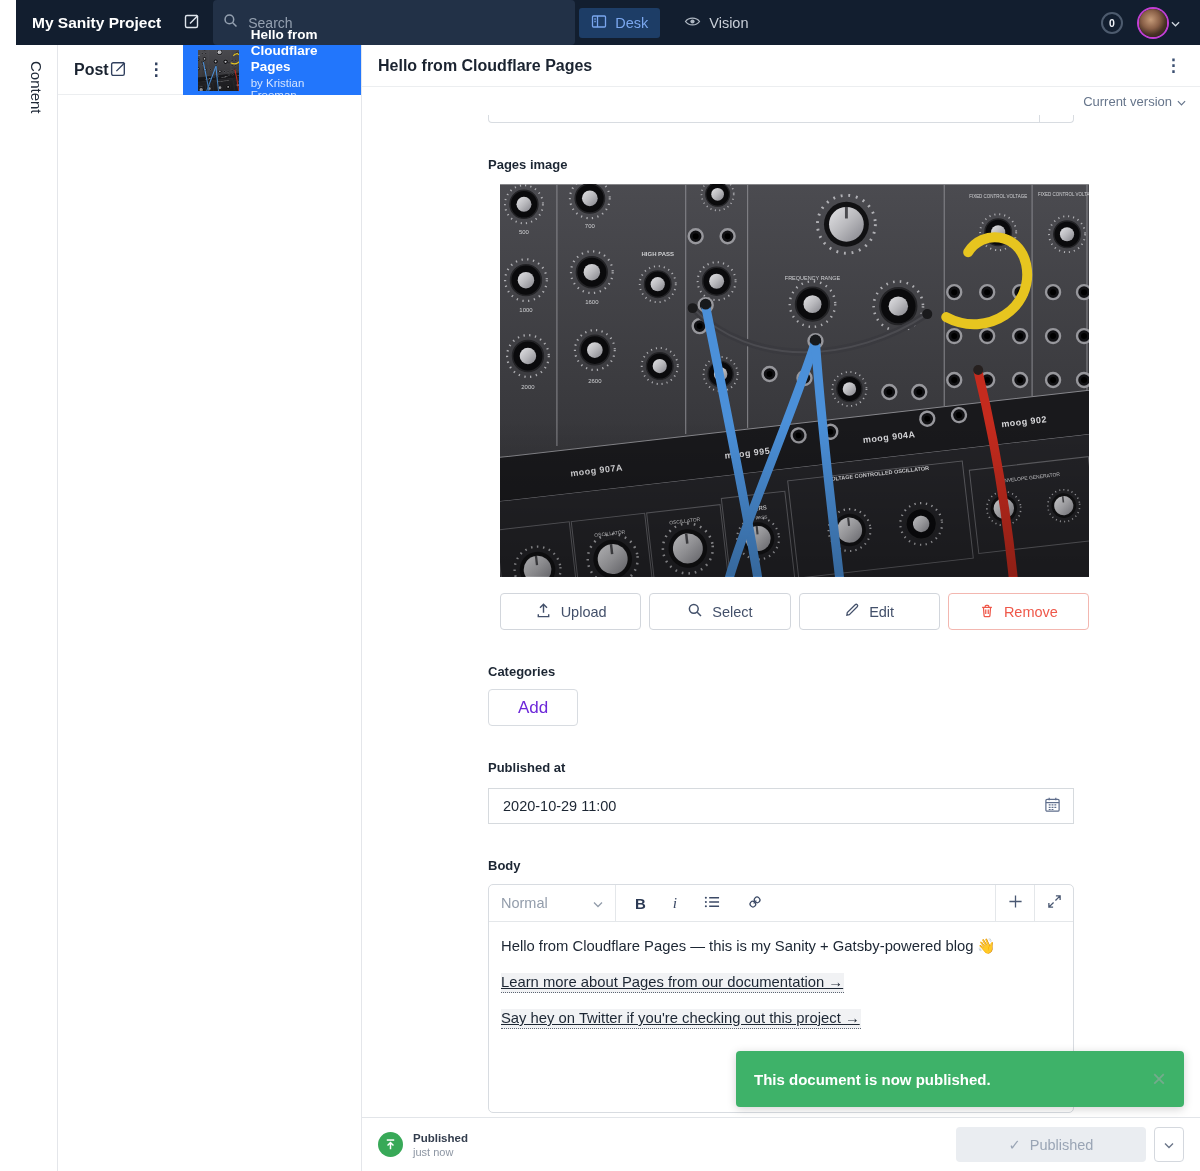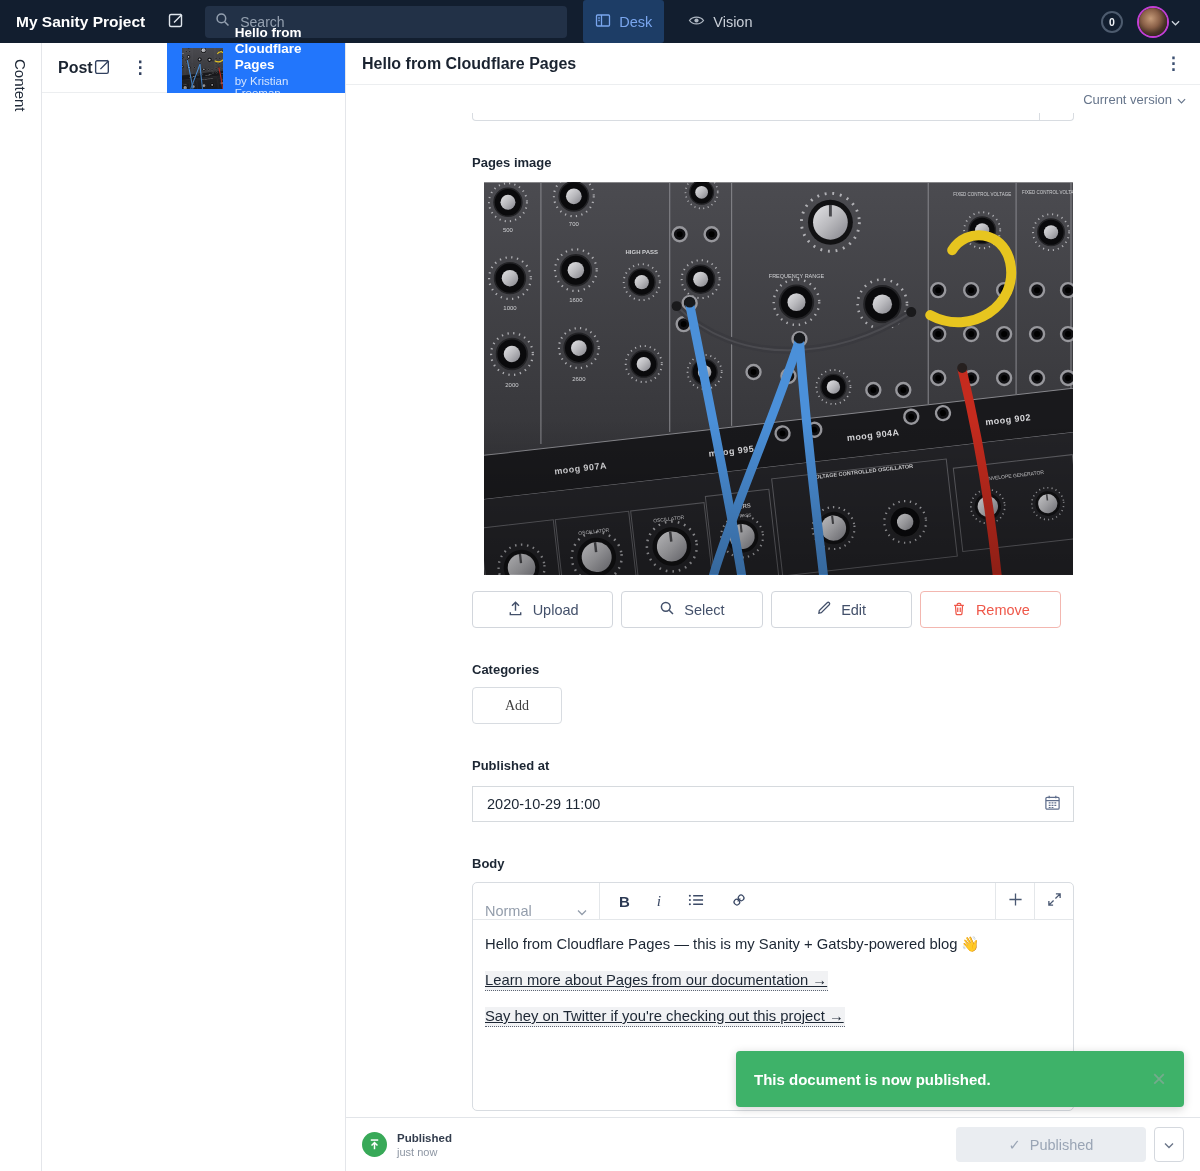--- a/index.html
+++ b/index.html
@@ -1,31 +1,31 @@
 <!DOCTYPE html>
 <html><head>
 <meta charset="utf-8">
 <style>
   * { box-sizing: border-box; }
   html,body { margin:0; padding:0; }
   body {
     width:1200px; height:1171px; overflow:hidden; background:#fff;
     font-family:"Liberation Sans", sans-serif; color:#161e2b;
   }
-  .app { display:flex; flex-direction:column; width:1200px; height:1171px; }
+  .app { display:flex; flex-direction:column; width:1200px; height:1171px;padding-left:16px; }
 
   
   .topbar { flex:0 0 42px; background:#121e2f; display:flex; align-items:center; padding:0 14px 0 16px; }
   .project-title { color:#fff; font-weight:700; font-size:15.5px; white-space:nowrap; }
   .icon-btn { background:none; border:0; padding:0; cursor:pointer; display:flex; align-items:center; justify-content:center; }
   .topbar-compose { margin-left:22px; }
-  .search { margin-left:20px; width:362px; height:32px; background:#223147; border-radius:4px; display:flex; align-items:center; padding:0 10px; gap:8px; }
+  .search { margin-left:12px; width:362px; height:45px; background:#223147; border-radius:4px; display:flex; align-items:center; padding:0 10px; gap:8px; }
   .search input { flex:1; background:transparent; border:0; outline:0; color:#dbe2ec; font-size:14px; font-family:"Liberation Sans",sans-serif; }
   .search input::placeholder { color:#94a0b0; }
-  .tab-desk { margin-left:16px; height:43px; padding:0 12px; border-radius:3px; background:#1d3d66; color:#7aa6ee; display:flex; align-items:center; gap:8px; font-size:14.5px; font-weight:500; border:0; cursor:pointer; font-family:inherit;text-align:center; }
+  .tab-desk { margin-left:4px; height:30px; padding:0 12px; border-radius:3px; background:#1d3d66; color:#7aa6ee; display:flex; align-items:center; gap:8px; font-size:14.5px; font-weight:500; border:0; cursor:pointer; font-family:inherit;text-align:center; }
   .tab-vision { margin-left:18px; background:none; border:0; color:#c9cfd8; display:flex; align-items:center; gap:8px; font-size:14.5px; cursor:pointer; font-family:inherit; }
   .topbar-right { margin-left:auto; display:flex; align-items:center; gap:10px; }
   .badge0 { width:22px; height:22px; border:2px solid #4d5b6e; border-radius:50%; color:#eef1f5; font-size:10.5px; font-weight:700; display:flex; align-items:center; justify-content:center; background:none; cursor:pointer; }
   .avatar-wrap { display:flex; align-items:center; gap:4px; background:none; border:0; cursor:pointer; }
   .avatar { width:28px; height:28px; border-radius:50%; box-shadow:0 0 0 2px #c33fd6;
     background:radial-gradient(circle at 42% 38%, #c59b79 0%, #8a6048 38%, #4a3326 62%, #1d1712 100%); }
 
   
   .workspace { flex:1; display:flex; min-height:0; }
   .rail { width:42px; flex:0 0 42px; border-right:1px solid #e4e6ea; display:flex; justify-content:center; padding-top:16px; background:#fff; }
@@ -50,33 +50,33 @@
   .editor-kebab { margin-left:auto; color:#3c5071; }
   .version-row { height:28px; flex:0 0 28px; display:flex; align-items:center; justify-content:flex-end; padding:0 14px; gap:5px; color:#66758b; font-size:13px; cursor:pointer; }
   .form-area { flex:1; overflow:hidden; padding:0 126px; position:relative; }
 
   .sliver { height:8px; border:1px solid #d8dce1; border-top:0; border-radius:0 0 4px 4px; position:relative; }
   .sliver-divider { position:absolute; right:33px; top:0; bottom:0; width:1px; background:#d8dce1; }
 
   .field-label { font-size:13px; font-weight:600; color:#1c2633; margin-top:34px; }
   .image-block { margin-left:12px; width:589px; margin-top:12px; }
   .synth { display:block; width:589px; height:393px; cursor:pointer; }
-  .img-buttons { display:flex; gap:8px; margin-top:16px; width:589px; }
+  .img-buttons { display:flex; gap:8px; margin-top:16px; width:589px; margin-left:12px; }
   .btn { flex:1; height:37px; border:1px solid #d2d6dc; border-radius:4px; background:#fff; display:flex; align-items:center; justify-content:center; gap:9px; font-size:14.5px; color:#43506a; cursor:pointer; font-family:inherit; }
   .btn-remove { color:#ef584a; border-color:#f3b7b0; }
 
-  .add-btn { margin-top:10px; width:90px; height:37px; border:1px solid #d8dce1; border-radius:4px; background:#fff; color:#404040; font-size:14px; display:flex; align-items:center; justify-content:center; cursor:pointer; font-family:Liberation Serif, serif; }
+  .add-btn { margin-top:10px; width:90px; height:37px; border:1px solid #d8dce1; border-radius:4px; background:#fff; color:#6d28d9; font-size:17px; display:flex; align-items:center; justify-content:center; cursor:pointer; font-family:Liberation Sans, sans-serif; }
 
   .date-input { margin-top:13px; height:36px; border:1px solid #d6dade; border-radius:0; display:flex; align-items:center; padding:0 12px; }
   .date-input input { border:0; outline:0; flex:1; font-size:14.5px; color:#1c2633; font-family:inherit; }
   .cal-btn { margin-left:auto; }
 
   .body-editor { margin-top:11px; border:1px solid #d8dce1; border-radius:5px; height:229px; overflow:hidden; display:flex; flex-direction:column; }
   .be-toolbar { height:37px; flex:0 0 37px; border-bottom:1px solid #e4e7ea; display:flex; align-items:stretch; }
-  .be-style { width:127px; padding:0 12px; display:flex; align-items:flex-end; justify-content:space-between; color:#939dab; font-size:14.5px; border-right:1px solid #e4e7ea; background:none; cursor:pointer; font-family:inherit; border-top:0; border-bottom:0; border-left:0; }
+  .be-style { width:127px; padding:0 12px; display:flex; align-items:center; justify-content:space-between; color:#939dab; font-size:14.5px; border-right:1px solid #e4e7ea; background:none; cursor:pointer; font-family:inherit; border-top:0; border-bottom:0; border-left:0; }
   .be-marks { display:flex; align-items:center; gap:27px; padding:0 19px; }
   .be-mark { background:none; border:0; cursor:pointer; padding:0; display:flex; align-items:center; }
   .be-bold { font-weight:700; font-size:15px; color:#2c3a54; font-family:inherit; }
   .be-italic { font-style:italic; font-size:15.5px; color:#3c4a66; font-family:"Liberation Serif",serif; }
   .be-right { margin-left:auto; display:flex; }
   .be-sq { width:39px; border:0; border-left:1px solid #e4e7ea; display:flex; align-items:center; justify-content:center; background:none; color:#4a5872; cursor:pointer; }
   .be-content { padding:14px 12px; font-size:14.8px; line-height:1.42; color:#1c2633; }
   .be-content p { margin:0 0 15px; }
   .link { background:#f1f2f4; text-decoration:underline; border-bottom:1px dotted #5b6472; padding:1px 1px 2px 0; cursor:pointer; }
 

